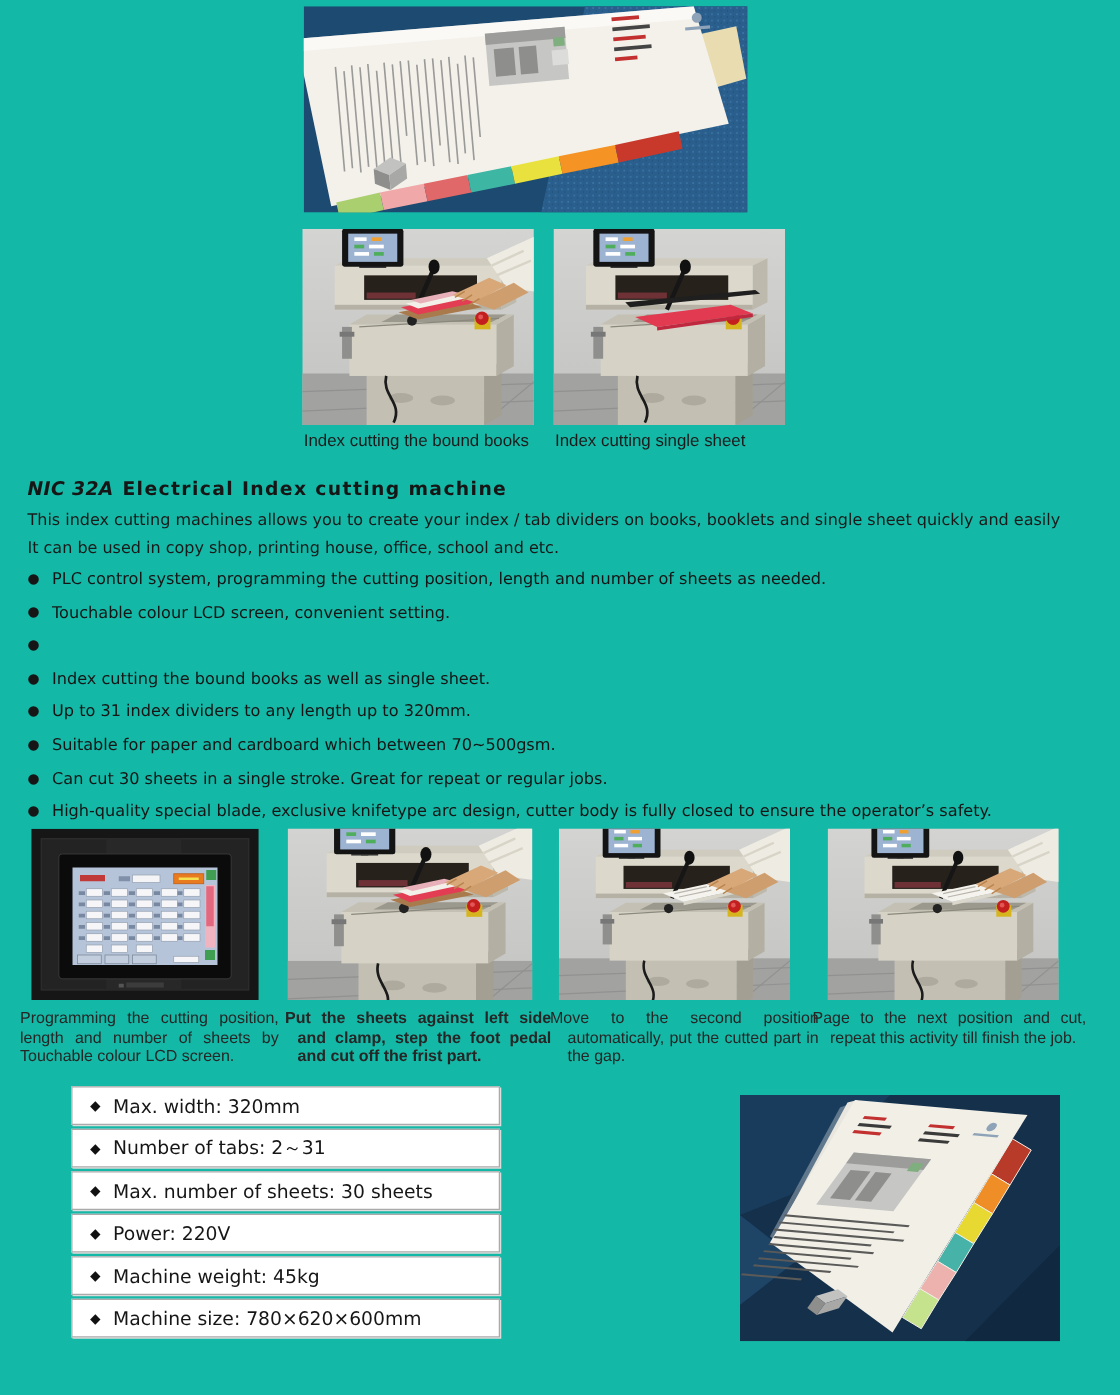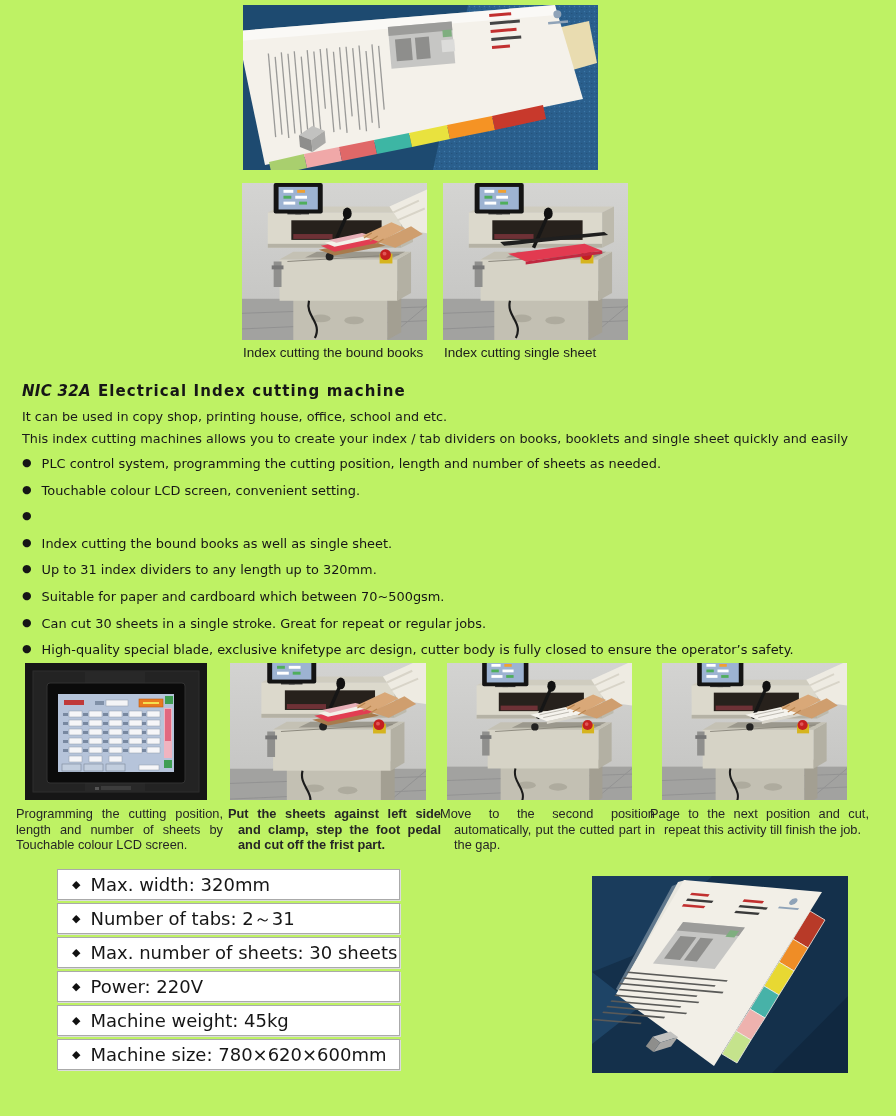--- a/index.html
+++ b/index.html
@@ -1,17 +1,17 @@
 <!DOCTYPE html>
 <html><head>
 <meta charset="utf-8">
 <style>
   html,body { margin:0; padding:0; background:#ffffff; }
   .page {
-    position:relative; width:896px; height:1116px; background:#bef264;
+    position:relative; width:896px; height:1116px; background:#14b8a6;
     font-family:"DejaVu Sans", sans-serif; color:#161616; overflow:hidden;
   }
   svg.photo { display:block; }
 
   
   .hero-photo   { position:absolute; left:243px; top:5px;   width:355px; height:165px; }
   .fig-a        { position:absolute; left:242px; top:183px; width:185px; height:157px; }
   .fig-b        { position:absolute; left:443px; top:183px; width:185px; height:157px; }
   .cap-a        { position:absolute; left:243px; top:345px; width:200px; white-space:nowrap;
                   font-family:"Liberation Sans", sans-serif; font-size:13.5px; color:#1c1c1c; }
@@ -43,21 +43,21 @@
   .sc2 { left:228px; width:203px; padding-left:10px; text-indent:-10px;font-weight:bold; }
   .sc3 { left:440px; width:201px; padding-left:14px; text-indent:-14px; }
   .sc4 { left:650px; width:205px; padding-left:14px; text-indent:-14px; }
 
   
   .spec-table { position:absolute; left:57px; top:869px; width:343px; }
   .spec-row { box-sizing:border-box; height:31px; border:1px solid #aaaaaa;
               box-shadow:1px 1px 0 #dcdcdc; margin-bottom:3px; background:#ffffff;
               display:flex; align-items:center; padding-left:14px; }
   .spec-row .diamond { font-size:11px; margin-right:10px; color:#111; }
-  .spec-row .spec-text { font-size:18px; color:#161616; white-space:nowrap; }
+  .spec-row .spec-text { font-size:15px; color:#161616; white-space:nowrap; }
 
   
   .bottom-photo { position:absolute; left:592px; top:876px; width:256px; height:197px; }
 
   .defs-holder { position:absolute; width:0; height:0; overflow:hidden; }
 </style>
 </head>
 <body>
 
 <svg class="defs-holder" aria-hidden="true">
@@ -212,22 +212,22 @@
       <use href="#ov-red-strip"></use>
   </svg>
   <div class="cap-a">Index cutting the bound books</div>
   <div class="cap-b">Index cutting single sheet</div>
 
   <div class="heading">
     <span class="model">NIC 32A</span><span class="title">Electrical Index cutting machine</span>
   </div>
 
   <div class="intro">
+    <div>This index cutting machines allows you to create your index / tab dividers on books, booklets and single sheet quickly and easily</div>
     <div>It can be used in copy shop, printing house, office, school and etc.</div>
-    <div>This index cutting machines allows you to create your index / tab dividers on books, booklets and single sheet quickly and easily</div>
   </div>
 
   <ul class="features">
     <li>
         <span class="dot">●</span>
         <span>PLC control system, programming the cutting position, length and number of sheets as needed.</span>
       </li>
     <li>
         <span class="dot">●</span>
         <span>Touchable colour LCD screen, convenient setting.</span>

